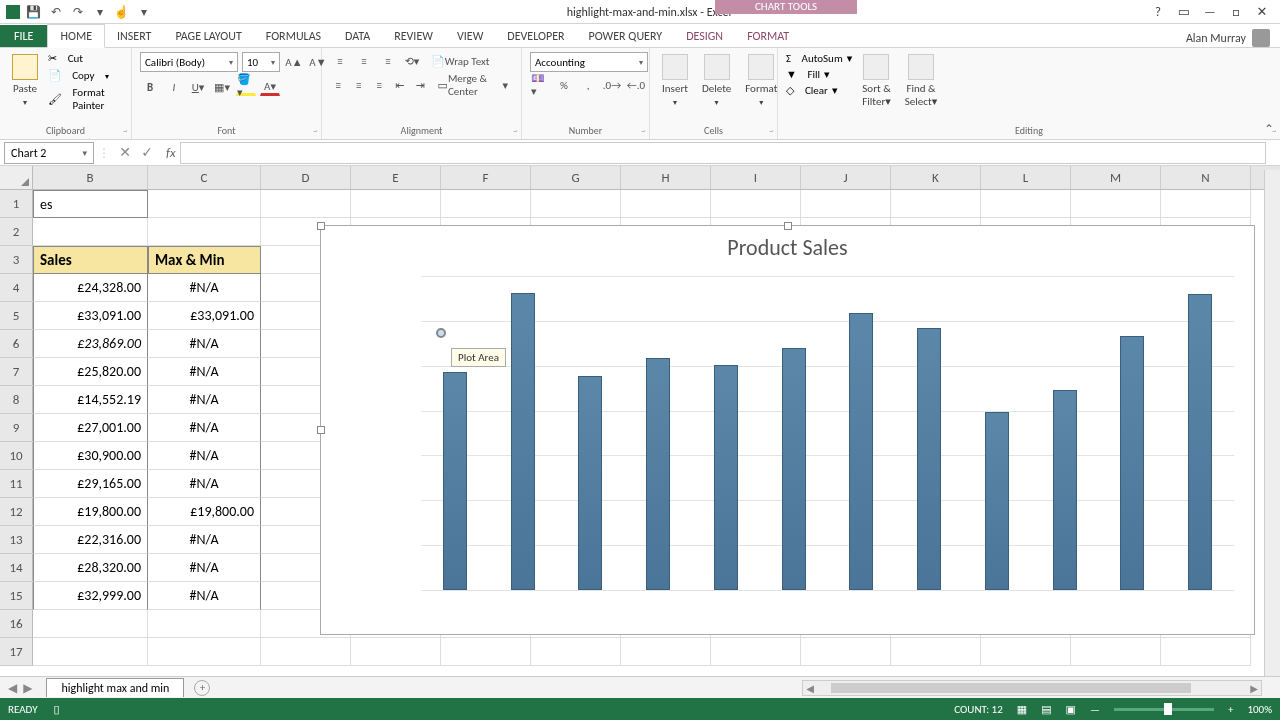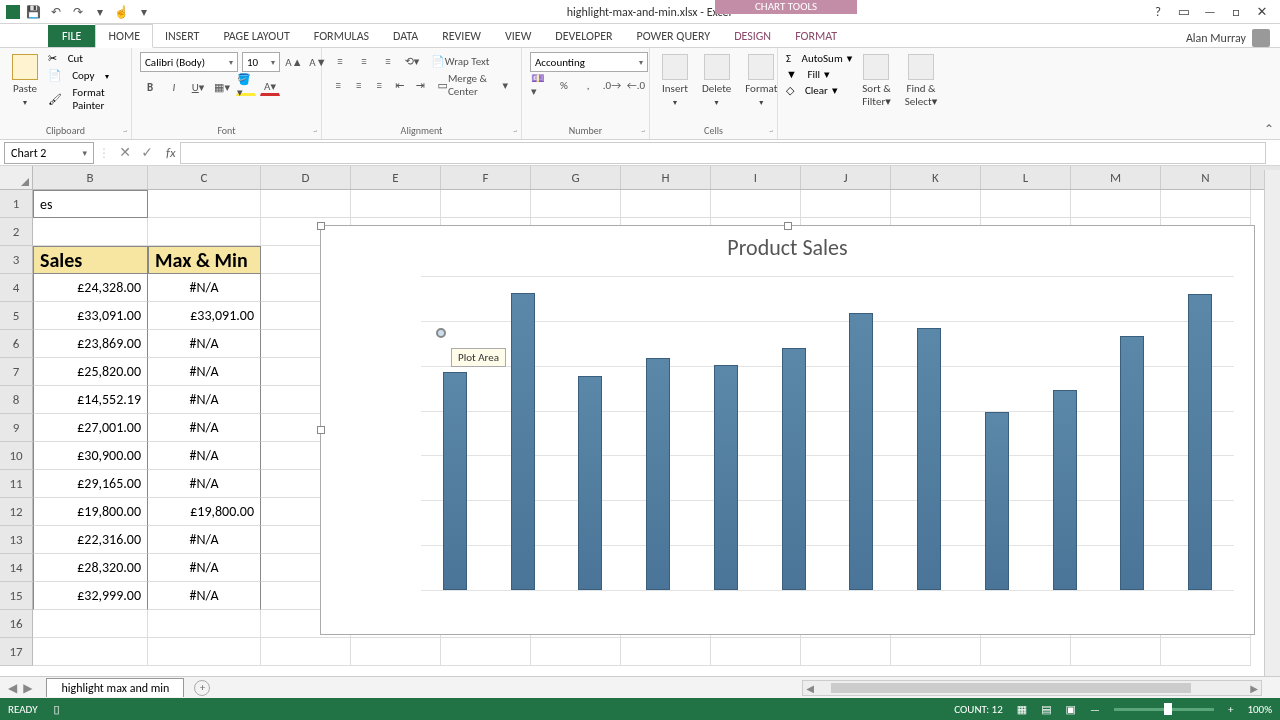--- a/index.html
+++ b/index.html
@@ -8,21 +8,21 @@
 
 .titlebar { height: 24px; background: #fff; display: flex; align-items: center; border-bottom: 1px solid #d4d4d4; }
 .qat { display: flex; align-items: center; gap: 6px; padding: 0 6px; }
 .qat-icon { width: 16px; height: 16px; display: flex; align-items: center; justify-content: center; color: #555; font-size: 12px; }
 .title-center { flex: 1; text-align: center; font-size: 12px; color: #333; }
 .chart-tools { position: absolute; left: 715px; top: 0; padding: 0 40px; height: 14px; background: #c38da8; color: #fff; font-size: 11px; line-height: 14px; }
 .win-controls { display: flex; gap: 10px; padding: 0 10px; align-items: center; }
 .win-btn { width: 16px; height: 16px; display: flex; align-items: center; justify-content: center; color: #444; font-size: 13px; }
 
 
-.ribbon-tabs { height: 24px; display: flex; align-items: flex-end; background: #fff; border-bottom: 1px solid #d4d4d4; padding-left: 48px; }
+.ribbon-tabs { height: 24px; display: flex; align-items: flex-end; background: #fff; border-bottom: 1px solid #d4d4d4; }
 .tab { padding: 4px 12px; font-size: 12px; color: #444; cursor: pointer; }
 .tab.file { background: #217346; color: #fff; padding: 4px 14px; }
 .tab.active { border: 1px solid #d4d4d4; border-bottom: 1px solid #fff; background: #fff; position: relative; top: 1px; }
 .tab.chart { color: #8a4a6a; }
 .user-area { margin-left: auto; display: flex; align-items: center; gap: 6px; padding-right: 10px; font-size: 12px; color: #444; }
 .user-avatar { width: 18px; height: 18px; background: #999; border-radius: 2px; }
 
 
 .ribbon { height: 92px; background: #f9f9f9; border-bottom: 1px solid #d4d4d4; display: flex; }
 .rgroup { border-right: 1px solid #e0e0e0; padding: 4px 8px 2px; display: flex; flex-direction: column; justify-content: space-between; }
@@ -51,21 +51,21 @@
 .colhdrs { display: flex; height: 24px; background: #e6e6e6; border-bottom: 1px solid #bbb; }
 .corner { width: 33px; border-right: 1px solid #bbb; background: #eee; position: relative; }
 .corner::after { content: ""; position: absolute; right: 3px; bottom: 3px; border-left: 8px solid transparent; border-bottom: 8px solid #888; }
 .colhdr { border-right: 1px solid #ccc; text-align: center; font-size: 13px; color: #555; line-height: 24px; background: #e8e8e8; }
 .rows { }
 .row { display: flex; height: 28px; }
 .rowhdr { width: 33px; border-right: 1px solid #bbb; border-bottom: 1px solid #ccc; background: #e8e8e8; text-align: center; font-size: 13px; color: #555; line-height: 28px; }
 .cell { border-right: 1px solid #ddd; border-bottom: 1px solid #ddd; padding: 0 6px; font-size: 14px; display: flex; align-items: center; }
 .cell.r { justify-content: flex-end; font-family: Calibri, sans-serif; }
 .cell.c { justify-content: center; }
-.thdr { background: #f6e6a2; border: 1px solid #888; font-weight: bold; font-size: 20px; padding-left: 6px;}
+.thdr { background: #f6e6a2; border: 1px solid #888; font-weight: bold; font-size: 15px; padding-left: 6px;}
 .tcell-b { border-left: 1px solid #888; border-right: 1px solid #888; }
 .tcell-c { border-right: 1px solid #888; }
 
 
 .chart-obj { position: absolute; left: 320px; top: 59px; width: 935px; height: 410px; background: #fff; border: 1px solid #aaa; }
 .chart-handle { width: 8px; height: 8px; border: 1px solid #888; background: #fff; position: absolute; }
 .chart-title { text-align: center; font-size: 22px; color: #555; padding: 8px 0 4px; }
 .plot { position: absolute; left: 100px; top: 50px; right: 20px; bottom: 44px; }
 .ylabels { position: absolute; left: 10px; top: 50px; bottom: 44px; width: 86px; }
 .ylabel { position: absolute; right: 0; font-size: 12px; color: #666; transform: translateY(-50%); }
@@ -238,20 +238,21 @@
       <div style="display:flex;flex-direction:column;gap:1px;font-size:11px">
         <div class="mini-row"><span>Σ</span>&nbsp;<span>AutoSum</span>▾</div>
         <div class="mini-row"><span>▼</span>&nbsp;<span>Fill</span>▾</div>
         <div class="mini-row"><span>◇</span>&nbsp;<span>Clear</span>▾</div>
       </div>
       <div class="big-btn"><div class="bicon"></div><span style="white-space:pre-line">Sort &amp;
 Filter</span>▾</div>
       <div class="big-btn"><div class="bicon"></div><span style="white-space:pre-line">Find &amp;
 Select</span>▾</div>
     </div>
+    <div class="rgroup-label" style="text-align:center">Editing</div>
   </div>
 </div>
 <span class="collapse-ribbon">⌃</span>
 
 <div class="namebar">
   <div class="namebox">
       <span>Chart 2</span>
       <span class="arrow">▾</span>
     </div>
   <span style="color:#ccc">⋮</span>
@@ -356,21 +357,21 @@
         <div class="cell" style="width:90px;"></div>
         <div class="cell" style="width:90px;"></div>
         <div class="cell" style="width:90px;"></div>
         <div class="cell" style="width:90px;"></div>
         <div class="cell" style="width:90px;"></div>
         <div class="cell" style="width:90px;"></div>
         <div class="cell" style="width:90px;"></div>
       </div>
       <div class="row">
         <div class="rowhdr">6</div>
-        <div class="cell r tcell-b" style="width:115px;">£23,869.00</div>
+        <div class="cell r tcell-b" style="width:115px;font-style:italic;">£23,869.00</div>
         <div class="cell c tcell-c" style="width:113px;">#N/A</div>
         <div class="cell" style="width:90px;"></div>
         <div class="cell" style="width:90px;"></div>
         <div class="cell" style="width:90px;"></div>
         <div class="cell" style="width:90px;"></div>
         <div class="cell" style="width:90px;"></div>
         <div class="cell" style="width:90px;"></div>
         <div class="cell" style="width:90px;"></div>
         <div class="cell" style="width:90px;"></div>
         <div class="cell" style="width:90px;"></div>

